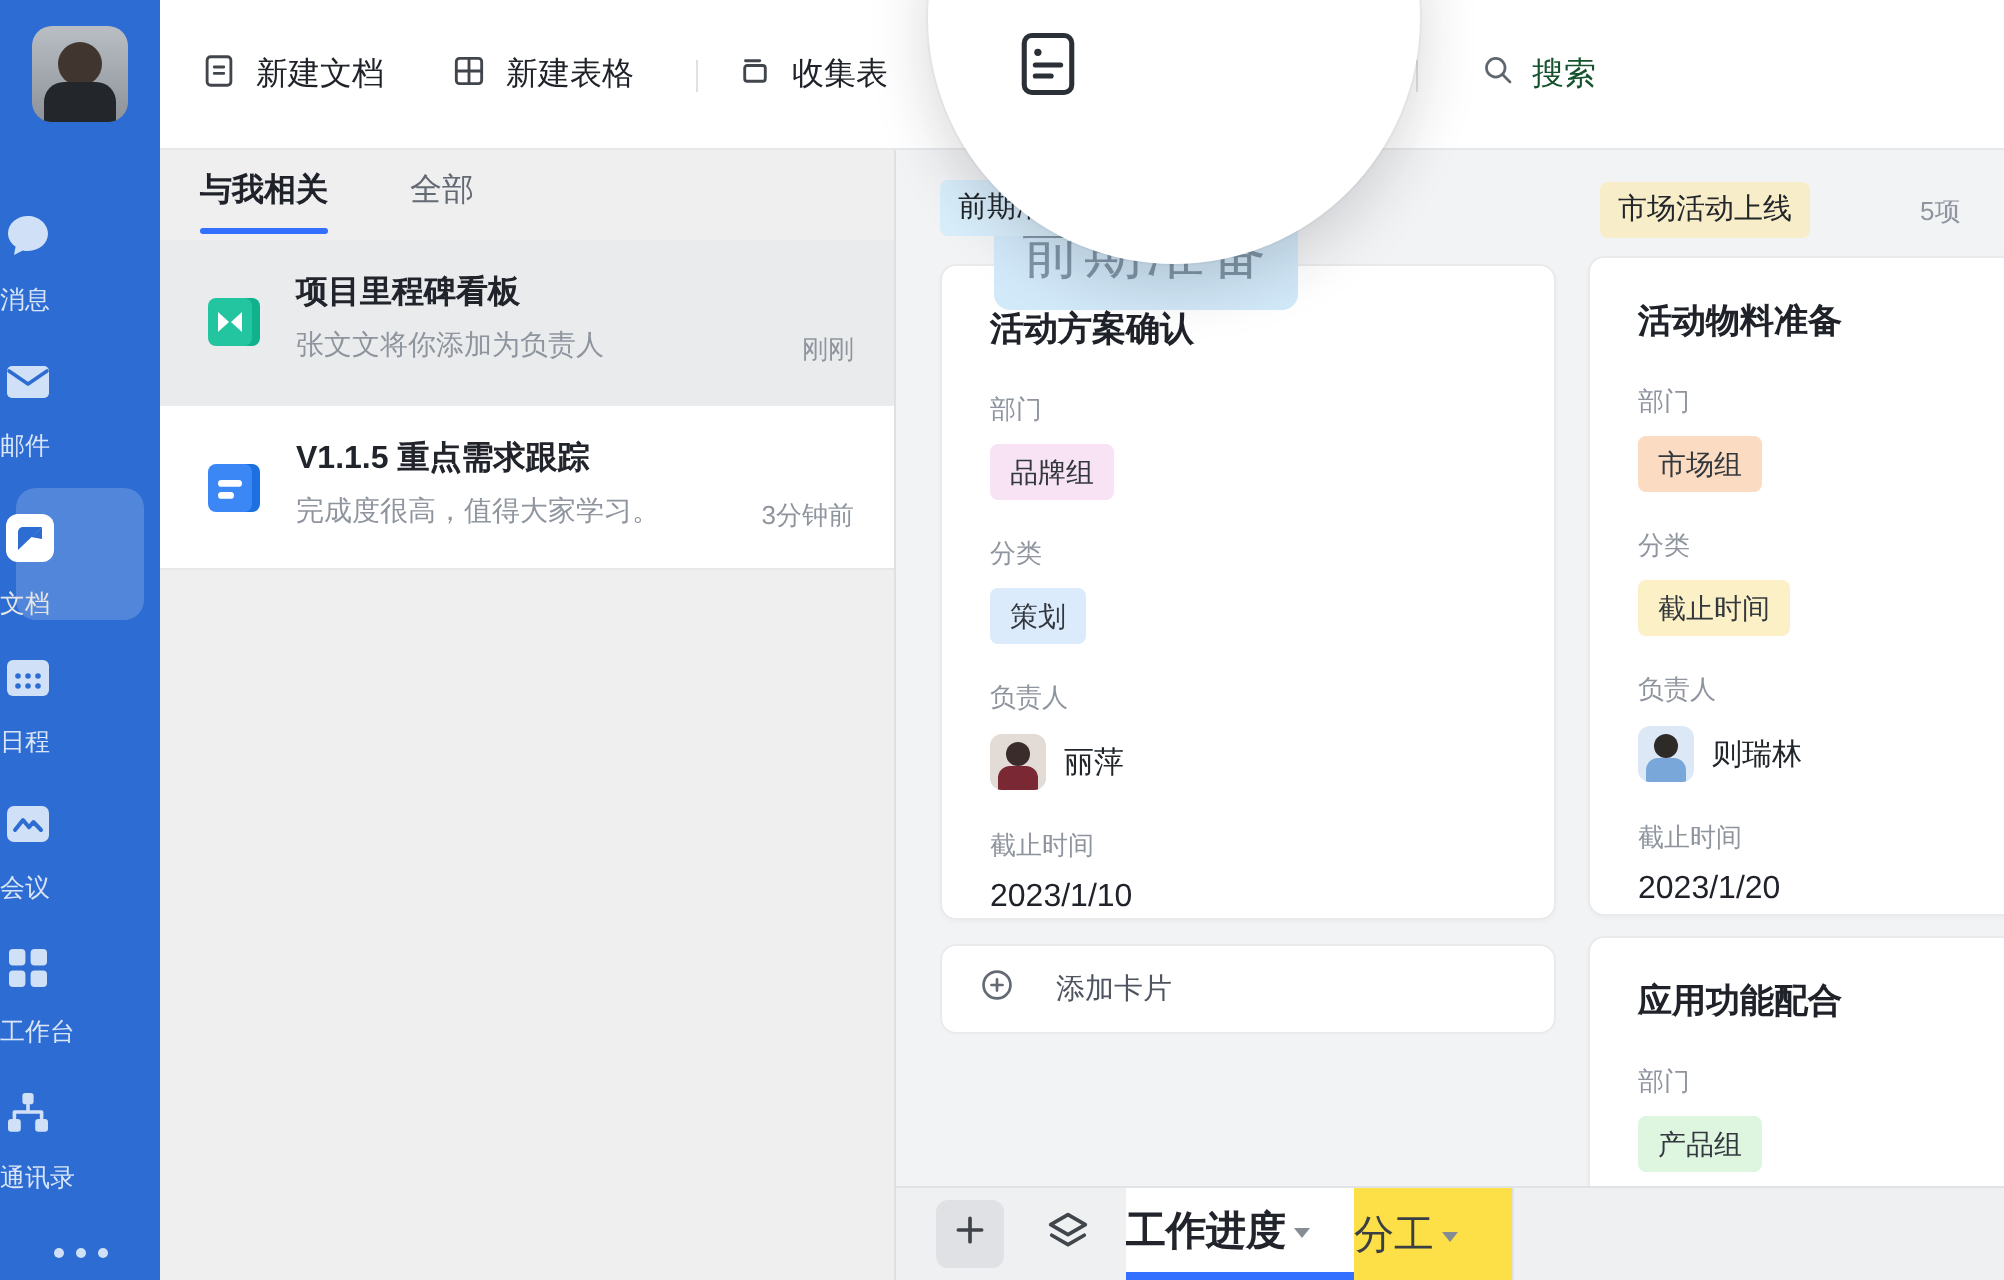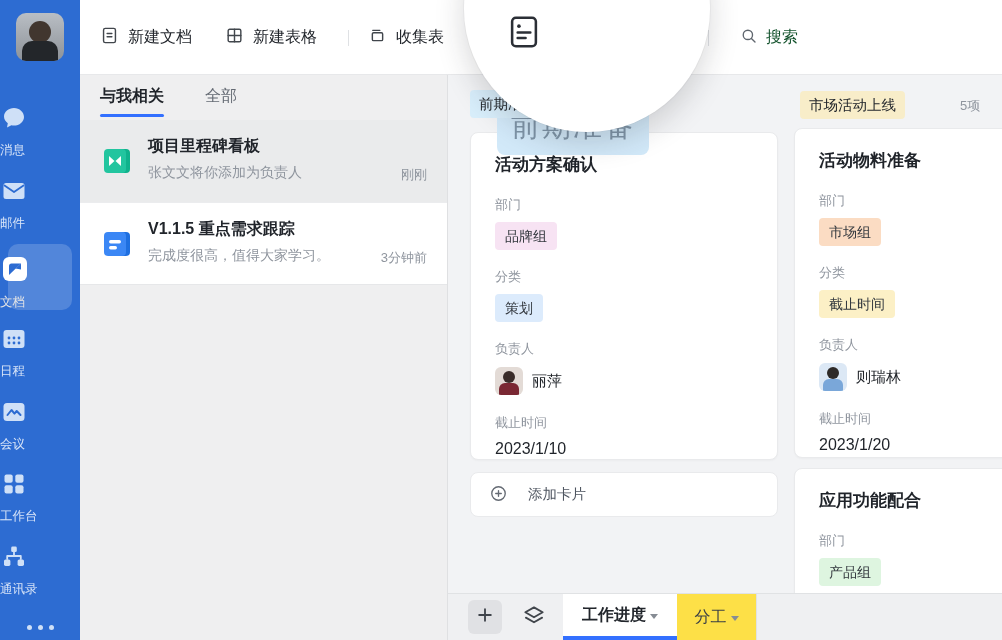--- a/index.html
+++ b/index.html
@@ -70,21 +70,21 @@
   .pav .b { position:absolute; left:4px; top:16px; width:20px; height:14px; border-radius:6px 6px 0 0; }
   .av-f { background:#e3dbd6; } .av-f .h { background:#3a2c2a; } .av-f .b { background:#7a2833; }
   .av-m { background:#dce8f5; } .av-m .h { background:#2e2a28; } .av-m .b { background:#7aa7d9; }
   .fdate { font-size:16px; color:#1f2329; }
   .addcard { position:absolute; left:22px; top:397px; width:308px; height:45px; background:#fff; border:1px solid #e9eaec; border-radius:8px; display:flex; align-items:center; gap:20px; padding:0 18px; font-size:14.5px; color:#4e5560; cursor:pointer; }
 
   
   .bbar { position:absolute; left:448px; top:593px; width:554px; height:47px; background:#eff0f2; border-top:1px solid #e0e2e4; z-index:6; }
   .plusbtn { position:absolute; left:20px; top:6px; width:34px; height:34px; background:#e0e1e4; border-radius:6px; display:flex; align-items:center; justify-content:center; cursor:pointer; }
   .layersbtn { position:absolute; left:71px; top:9px; width:30px; height:30px; display:flex; align-items:center; justify-content:center; cursor:pointer; }
-  .btab { position:absolute; top:0; height:46px; display:flex; align-items:center; justify-content:center; gap:4px; font-size:16px; cursor:pointer; }
+  .btab { position:absolute; top:0; height:46px; display:flex; align-items:center; justify-content:flex-start; gap:4px; font-size:20px; cursor:pointer; }
   .btab1 { left:115px; width:114px; background:#fff; border-bottom:4px solid #3370ff; font-weight:600; color:#21252b; }
   .btab2 { left:229px; width:80px; background:#fde047; border-right:1px solid #e0e2e4; color:#3a3f45; }
   .caret { width:0; height:0; border-left:4.5px solid transparent; border-right:4.5px solid transparent; border-top:5px solid #868c94; margin-top:2px; }
 </style>
 </head>
 <body>
 
 <div class="header">
   <div class="hbtn" style="left:20px">
     <span><svg width="19" height="19" viewBox="0 0 24 24" fill="none" stroke="#41464c" stroke-width="1.8" stroke-linecap="round">

